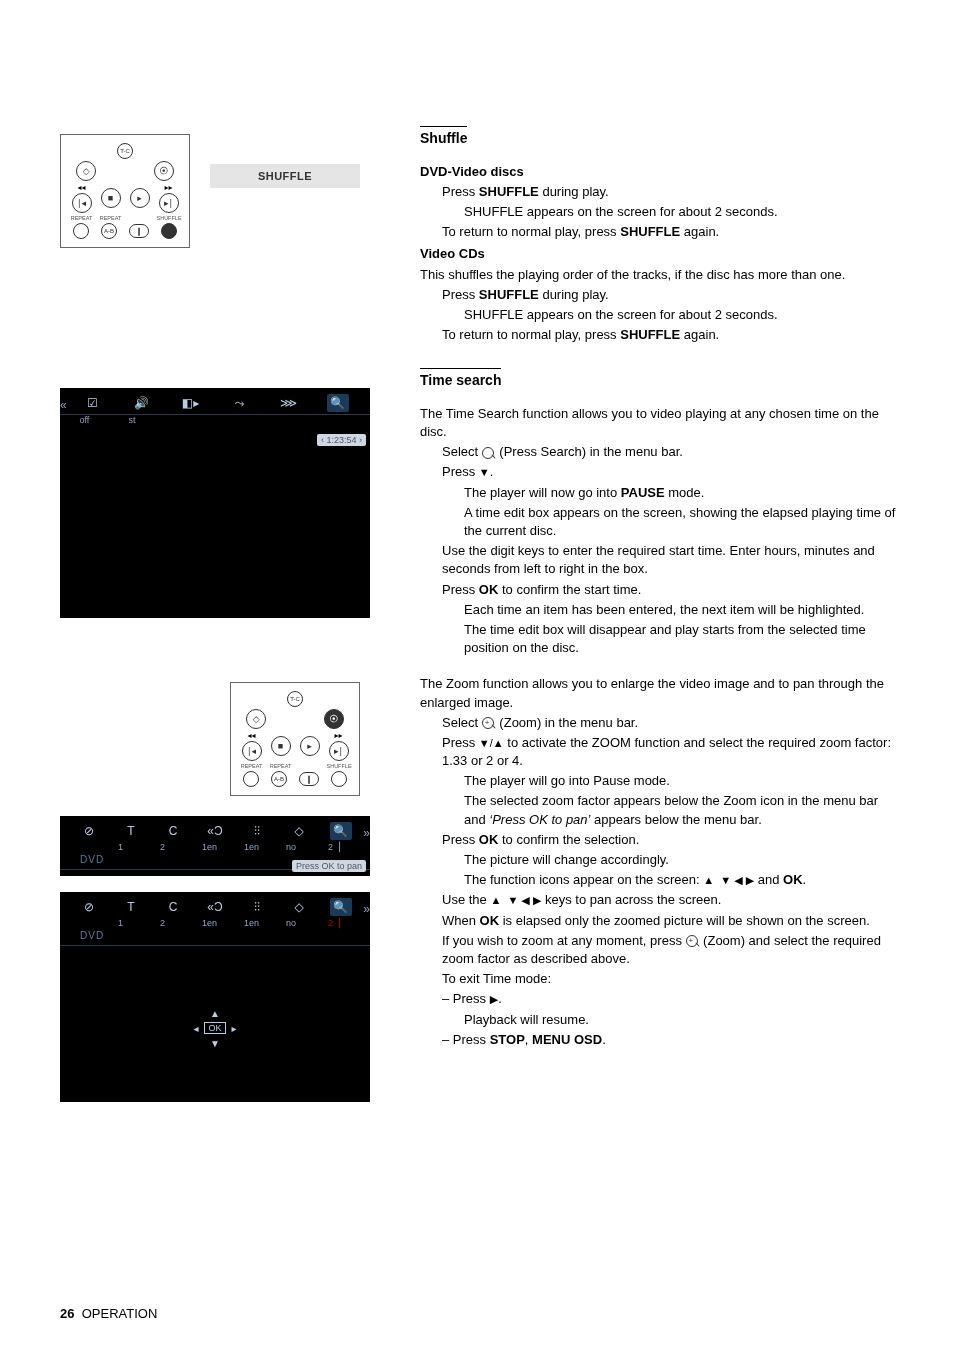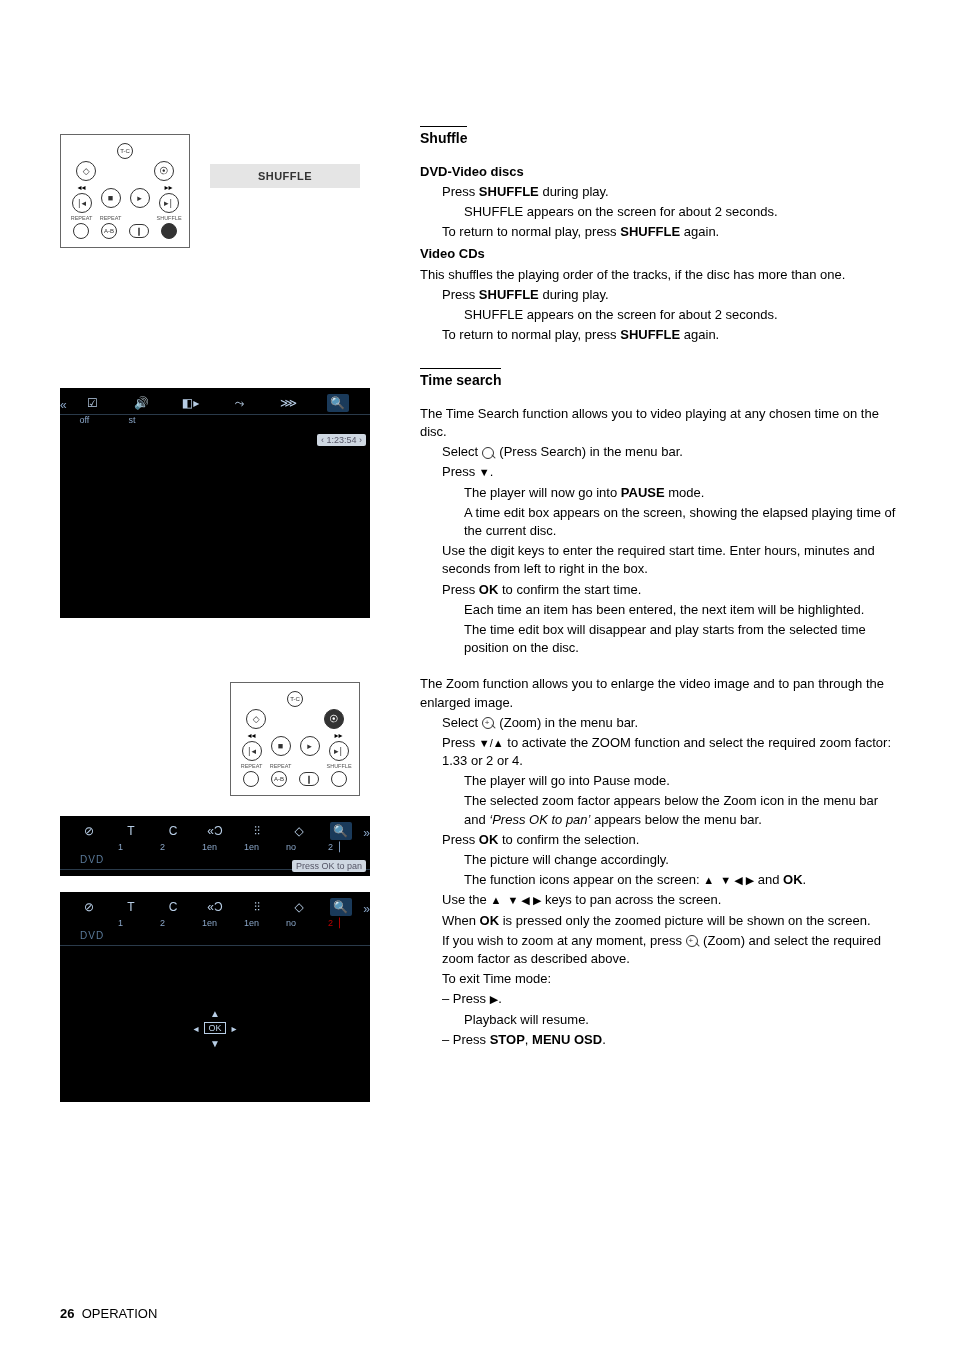--- a/index.html
+++ b/index.html
@@ -336,21 +336,21 @@
   <div class="section-block">
     <div class="para">The Zoom function allows you to enlarge the video image and to pan through the enlarged image.</div>
     <div class="para indent1"><span>Select </span><span class="zoom-icon"><span>+</span></span><span> (Zoom) in the menu bar.</span></div>
     <div class="para indent1"><span>Press </span><span class="arrows-inline">▼/▲</span><span> to activate the ZOOM function and select the required zoom factor: 1.33 or 2 or 4.</span></div>
     <div class="para indent2">The player will go into Pause mode.</div>
     <div class="para indent2"><span>The selected zoom factor appears below the Zoom icon in the menu bar and </span><span class="italic">‘Press OK to pan’</span><span> appears below the menu bar.</span></div>
     <div class="para indent1"><span>Press </span><span class="bold">OK</span><span> to confirm the selection.</span></div>
     <div class="para indent2">The picture will change accordingly.</div>
     <div class="para indent2"><span>The function icons appear on the screen: </span><span class="arrows-inline">▲ &nbsp;▼ ◀ ▶</span><span> and </span><span class="bold">OK</span>.</div>
     <div class="para indent1"><span>Use the </span><span class="arrows-inline">▲ &nbsp;▼ ◀ ▶</span><span> keys to pan across the screen.</span></div>
-    <div class="para indent1"><span>When </span><span class="bold">OK</span><span> is pressed only the zoomed picture will be shown on the screen.</span></div>
+    <div class="para indent1"><span>When </span><span class="bold">OK</span><span> is elapsed only the zoomed picture will be shown on the screen.</span></div>
     <div class="para indent1"><span>If you wish to zoom at any moment, press </span><span class="zoom-icon"><span>+</span></span><span> (Zoom) and select the required zoom factor as described above.</span></div>
     <div class="para indent1">To exit Time mode:</div>
     <div class="para indent1"><span>– Press </span><span class="arrows-inline">▶</span>.</div>
     <div class="para indent2">Playback will resume.</div>
     <div class="para indent1"><span>– Press </span><span class="bold">STOP</span><span>, </span><span class="bold">MENU OSD</span><span>.</span></div>
   </div>
 
 </div>
 
 <div class="footer">

